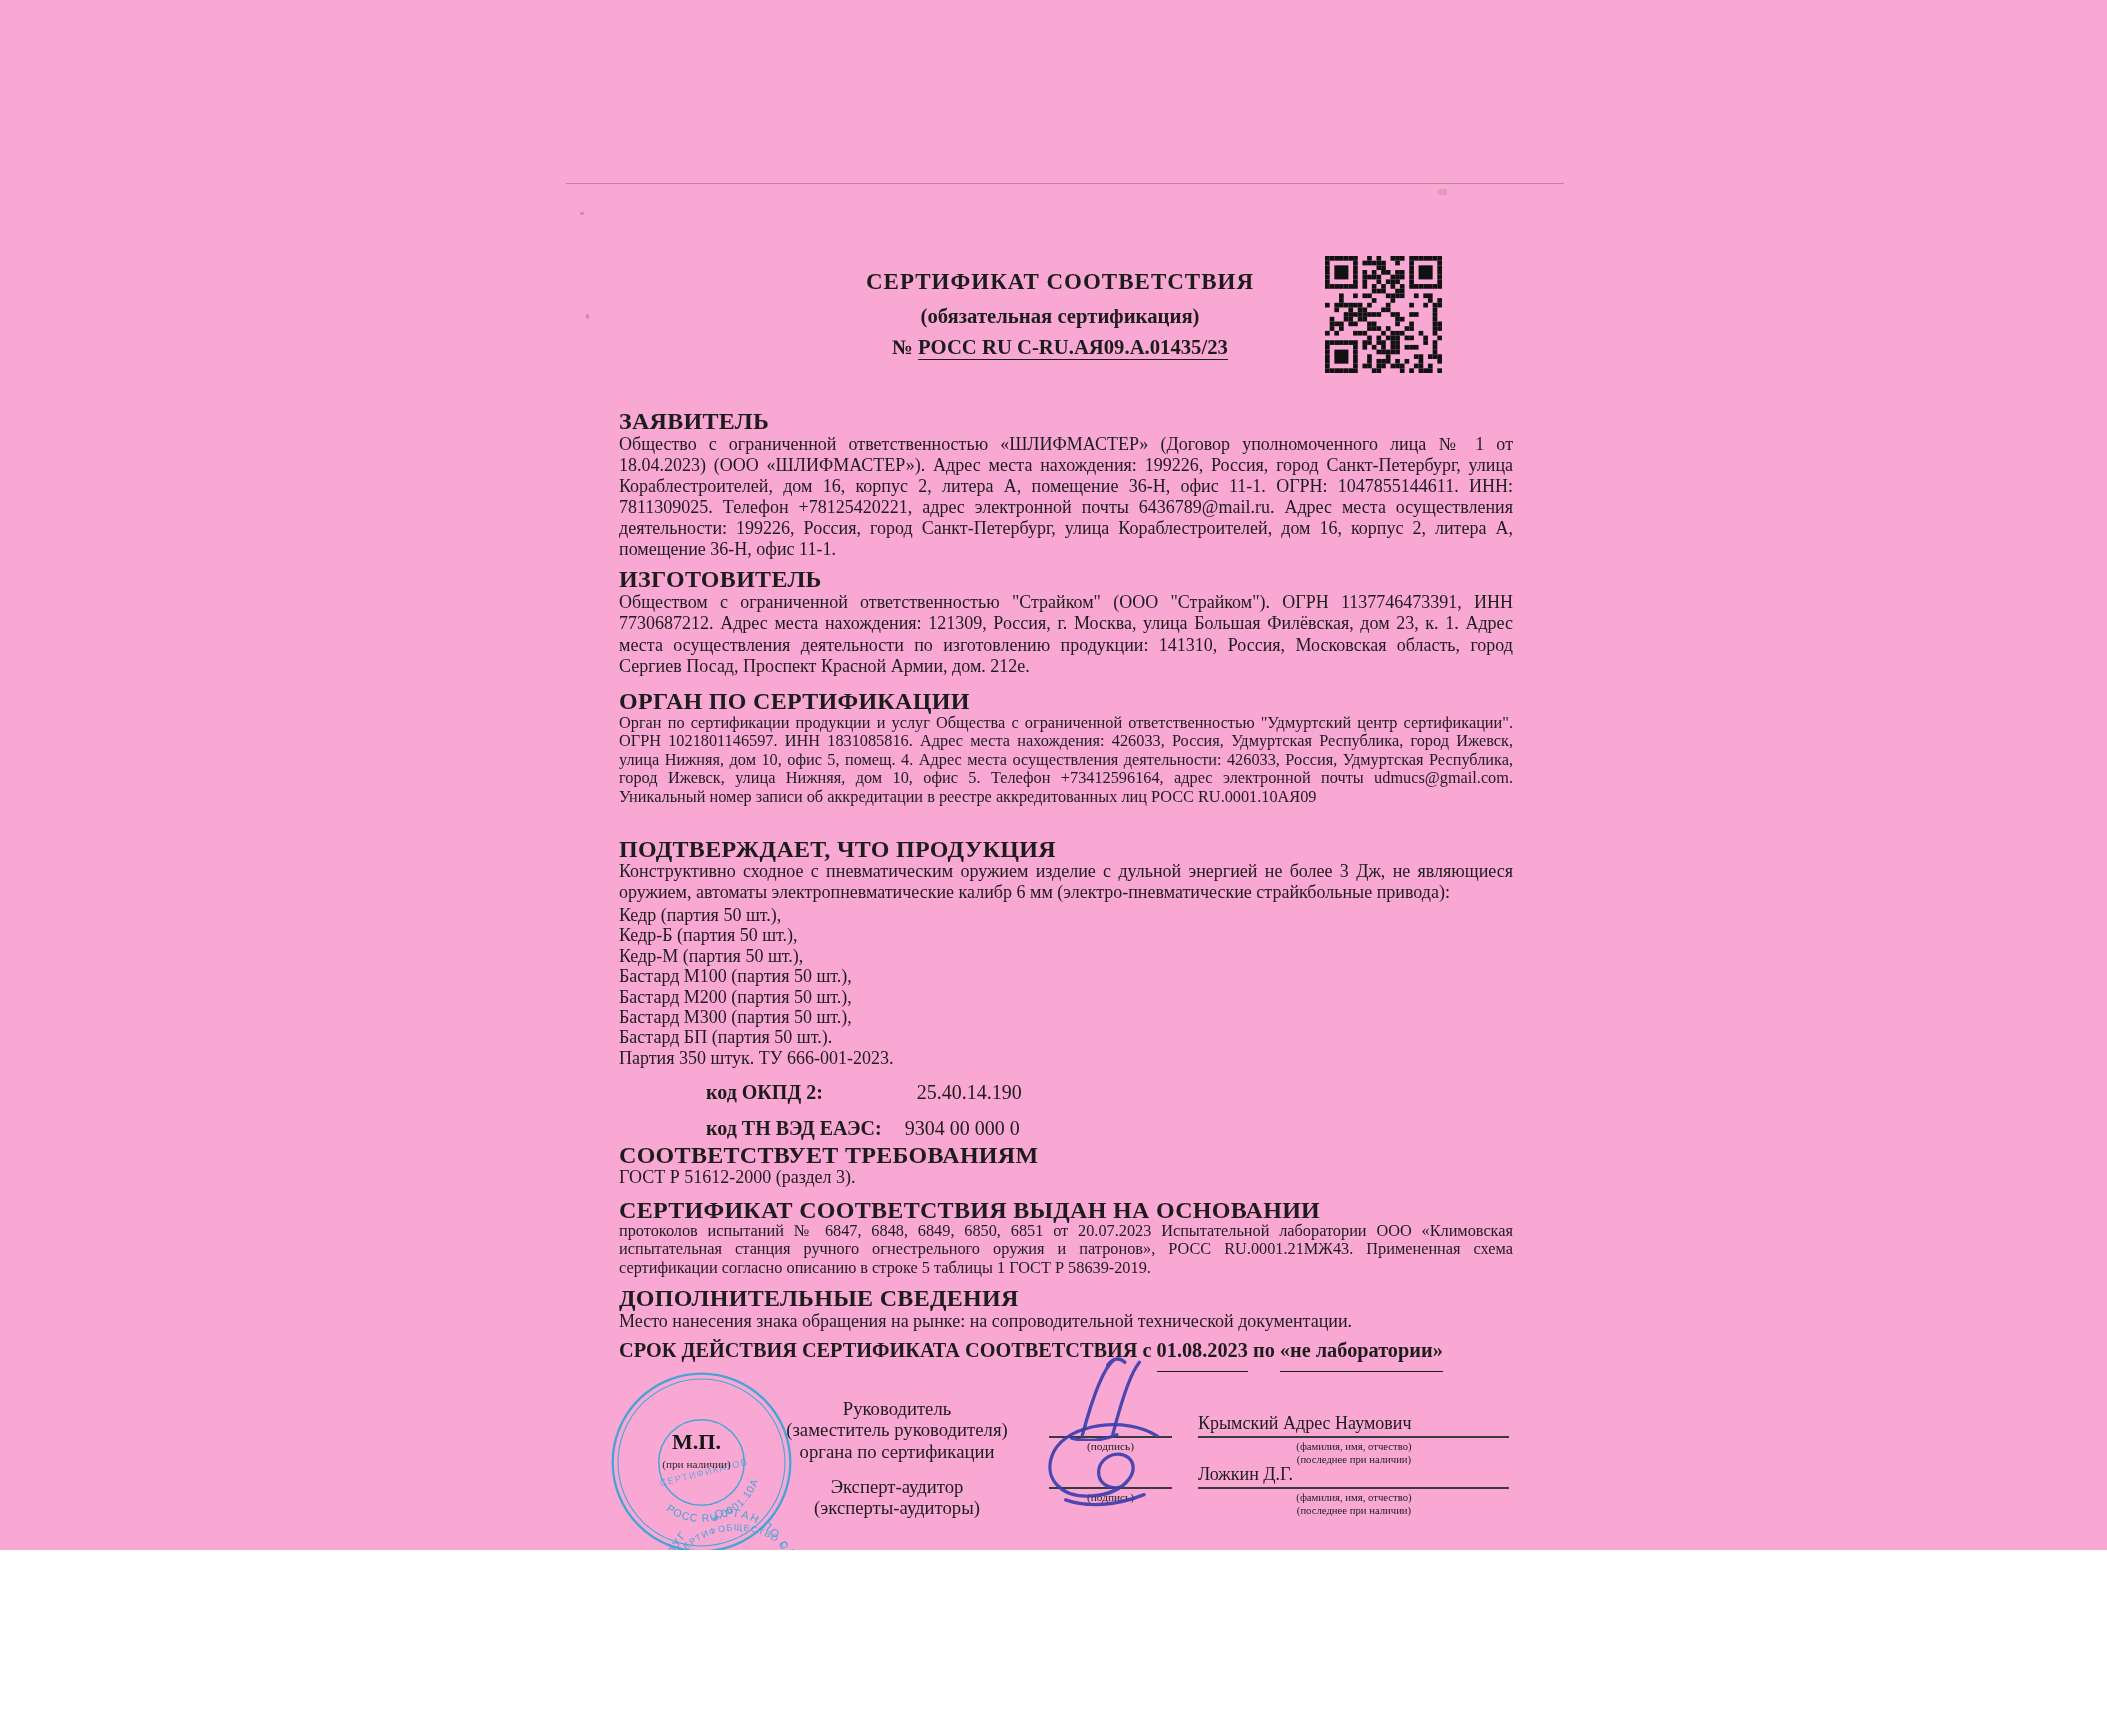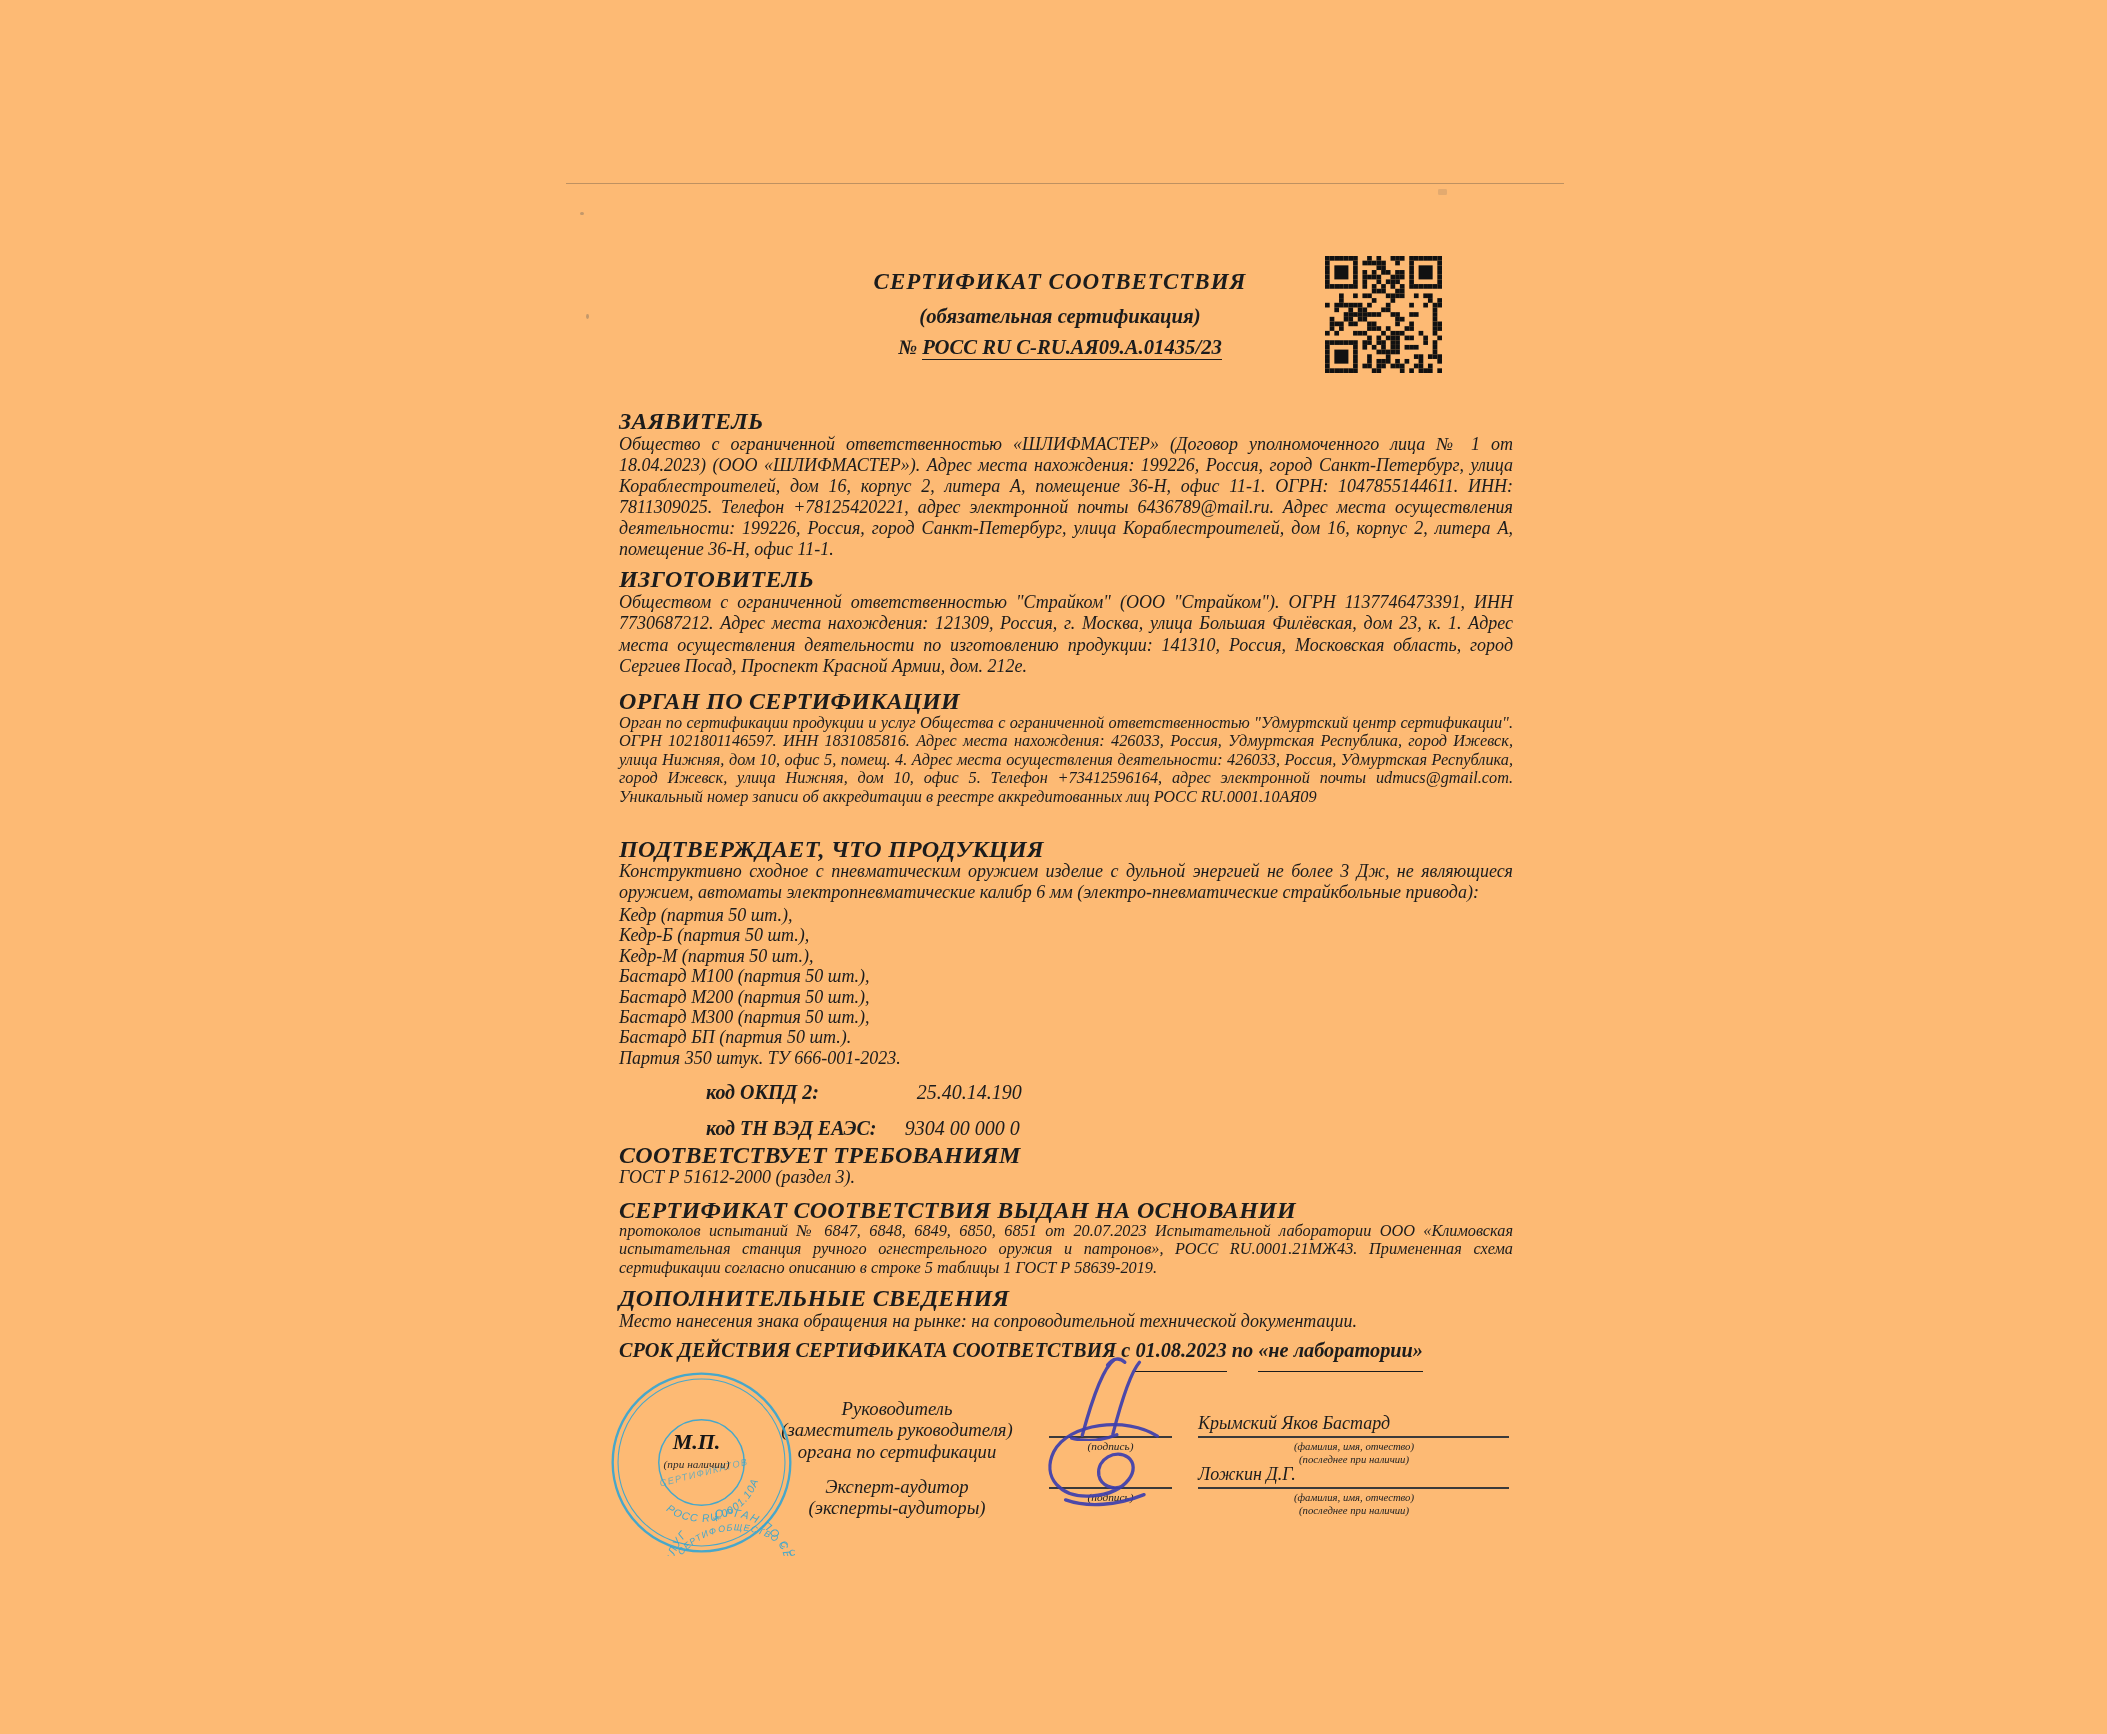--- a/index.html
+++ b/index.html
@@ -1,17 +1,17 @@
 <!DOCTYPE html>
 <html style="font-size:10.7px"><head>
 <meta charset="utf-8">
 <style>
   html,body{margin:0;padding:0;background:#ffffff;}
-  .page{position:relative;width:2108px;height:1734px;background:#fdba74;overflow:hidden;
-        font-family:"Liberation Serif","DejaVu Serif",serif;color:#1c1c1c;font-style:italic;}
+  .page{position:relative;width:2108px;height:1550px;background:#f9a8d4;overflow:hidden;
+        font-family:"Liberation Serif","DejaVu Serif",serif;color:#1c1c1c;}
   .scan-line{position:absolute;left:566px;top:183px;width:998px;height:1.3px;
              background:rgba(60,60,60,.32);}
   .speck{position:absolute;background:rgba(90,90,90,.35);border-radius:50%;}
   .title-wrap{position:absolute;left:760px;width:600px;text-align:center;}
   .doc-title{font-size:23px;font-weight:bold;letter-spacing:1px;}
   .doc-subtitle{font-size:20.7px;font-weight:bold;}
   .doc-number{font-size:20.7px;font-weight:bold;}
   .doc-number .num-underline{border-bottom:1.3px solid #1c1c1c;padding-bottom:1.3px;}
   .sec-h{position:absolute;left:619px;font-size:24px;font-weight:bold;letter-spacing:0.3px;white-space:nowrap;}
   .sec-b{position:absolute;left:619px;width:894px;font-size:18px;line-height:21px;text-align:justify;}
@@ -416,21 +416,21 @@
     <g stroke="#3d3fae" stroke-width="5" fill="none" stroke-linecap="round" opacity="0.92">
       <path d="M 38 122 C 52 70 70 20 86 8"></path>
       <path d="M 84 120 C 98 66 112 26 124 12"></path>
       <path d="M 76 16 C 84 6 94 4 102 12"></path>
       <path d="M 22 126 C 48 133 72 128 90 121"></path>
     </g>
   </svg>
 
   <div class="sig-line" style="left:1049px;top:1436px;width:123px;"></div>
   <div class="sig-caption" style="left:1049px;top:1440px;width:123px;">(подпись)</div>
-  <div class="sig-name" style="left:1198px;top:1413px;">Крымский Яков Бастард</div>
+  <div class="sig-name" style="left:1198px;top:1413px;">Крымский Адрес Наумович</div>
   <div class="sig-line" style="left:1198px;top:1436px;width:311px;"></div>
   <div class="fio-caption" style="left:1234px;top:1440px;width:240px;">
     <div>(фамилия, имя, отчество)</div>
     <div>(последнее при наличии)</div>
   </div>
 
   <svg class="sig-svg" style="left:1027px;top:1420px;" width="153" height="90" viewBox="0 0 230 135">
     <g stroke="#3d3fae" stroke-width="5" fill="none" stroke-linecap="round" opacity="0.92">
       <path d="M 196 24 C 150 -6 62 4 40 48 C 22 86 50 118 98 114 C 152 110 172 72 152 56 C 134 43 104 58 108 83 C 111 99 130 106 144 99"></path>
       <path d="M 58 120 C 92 132 136 128 176 112"></path>

